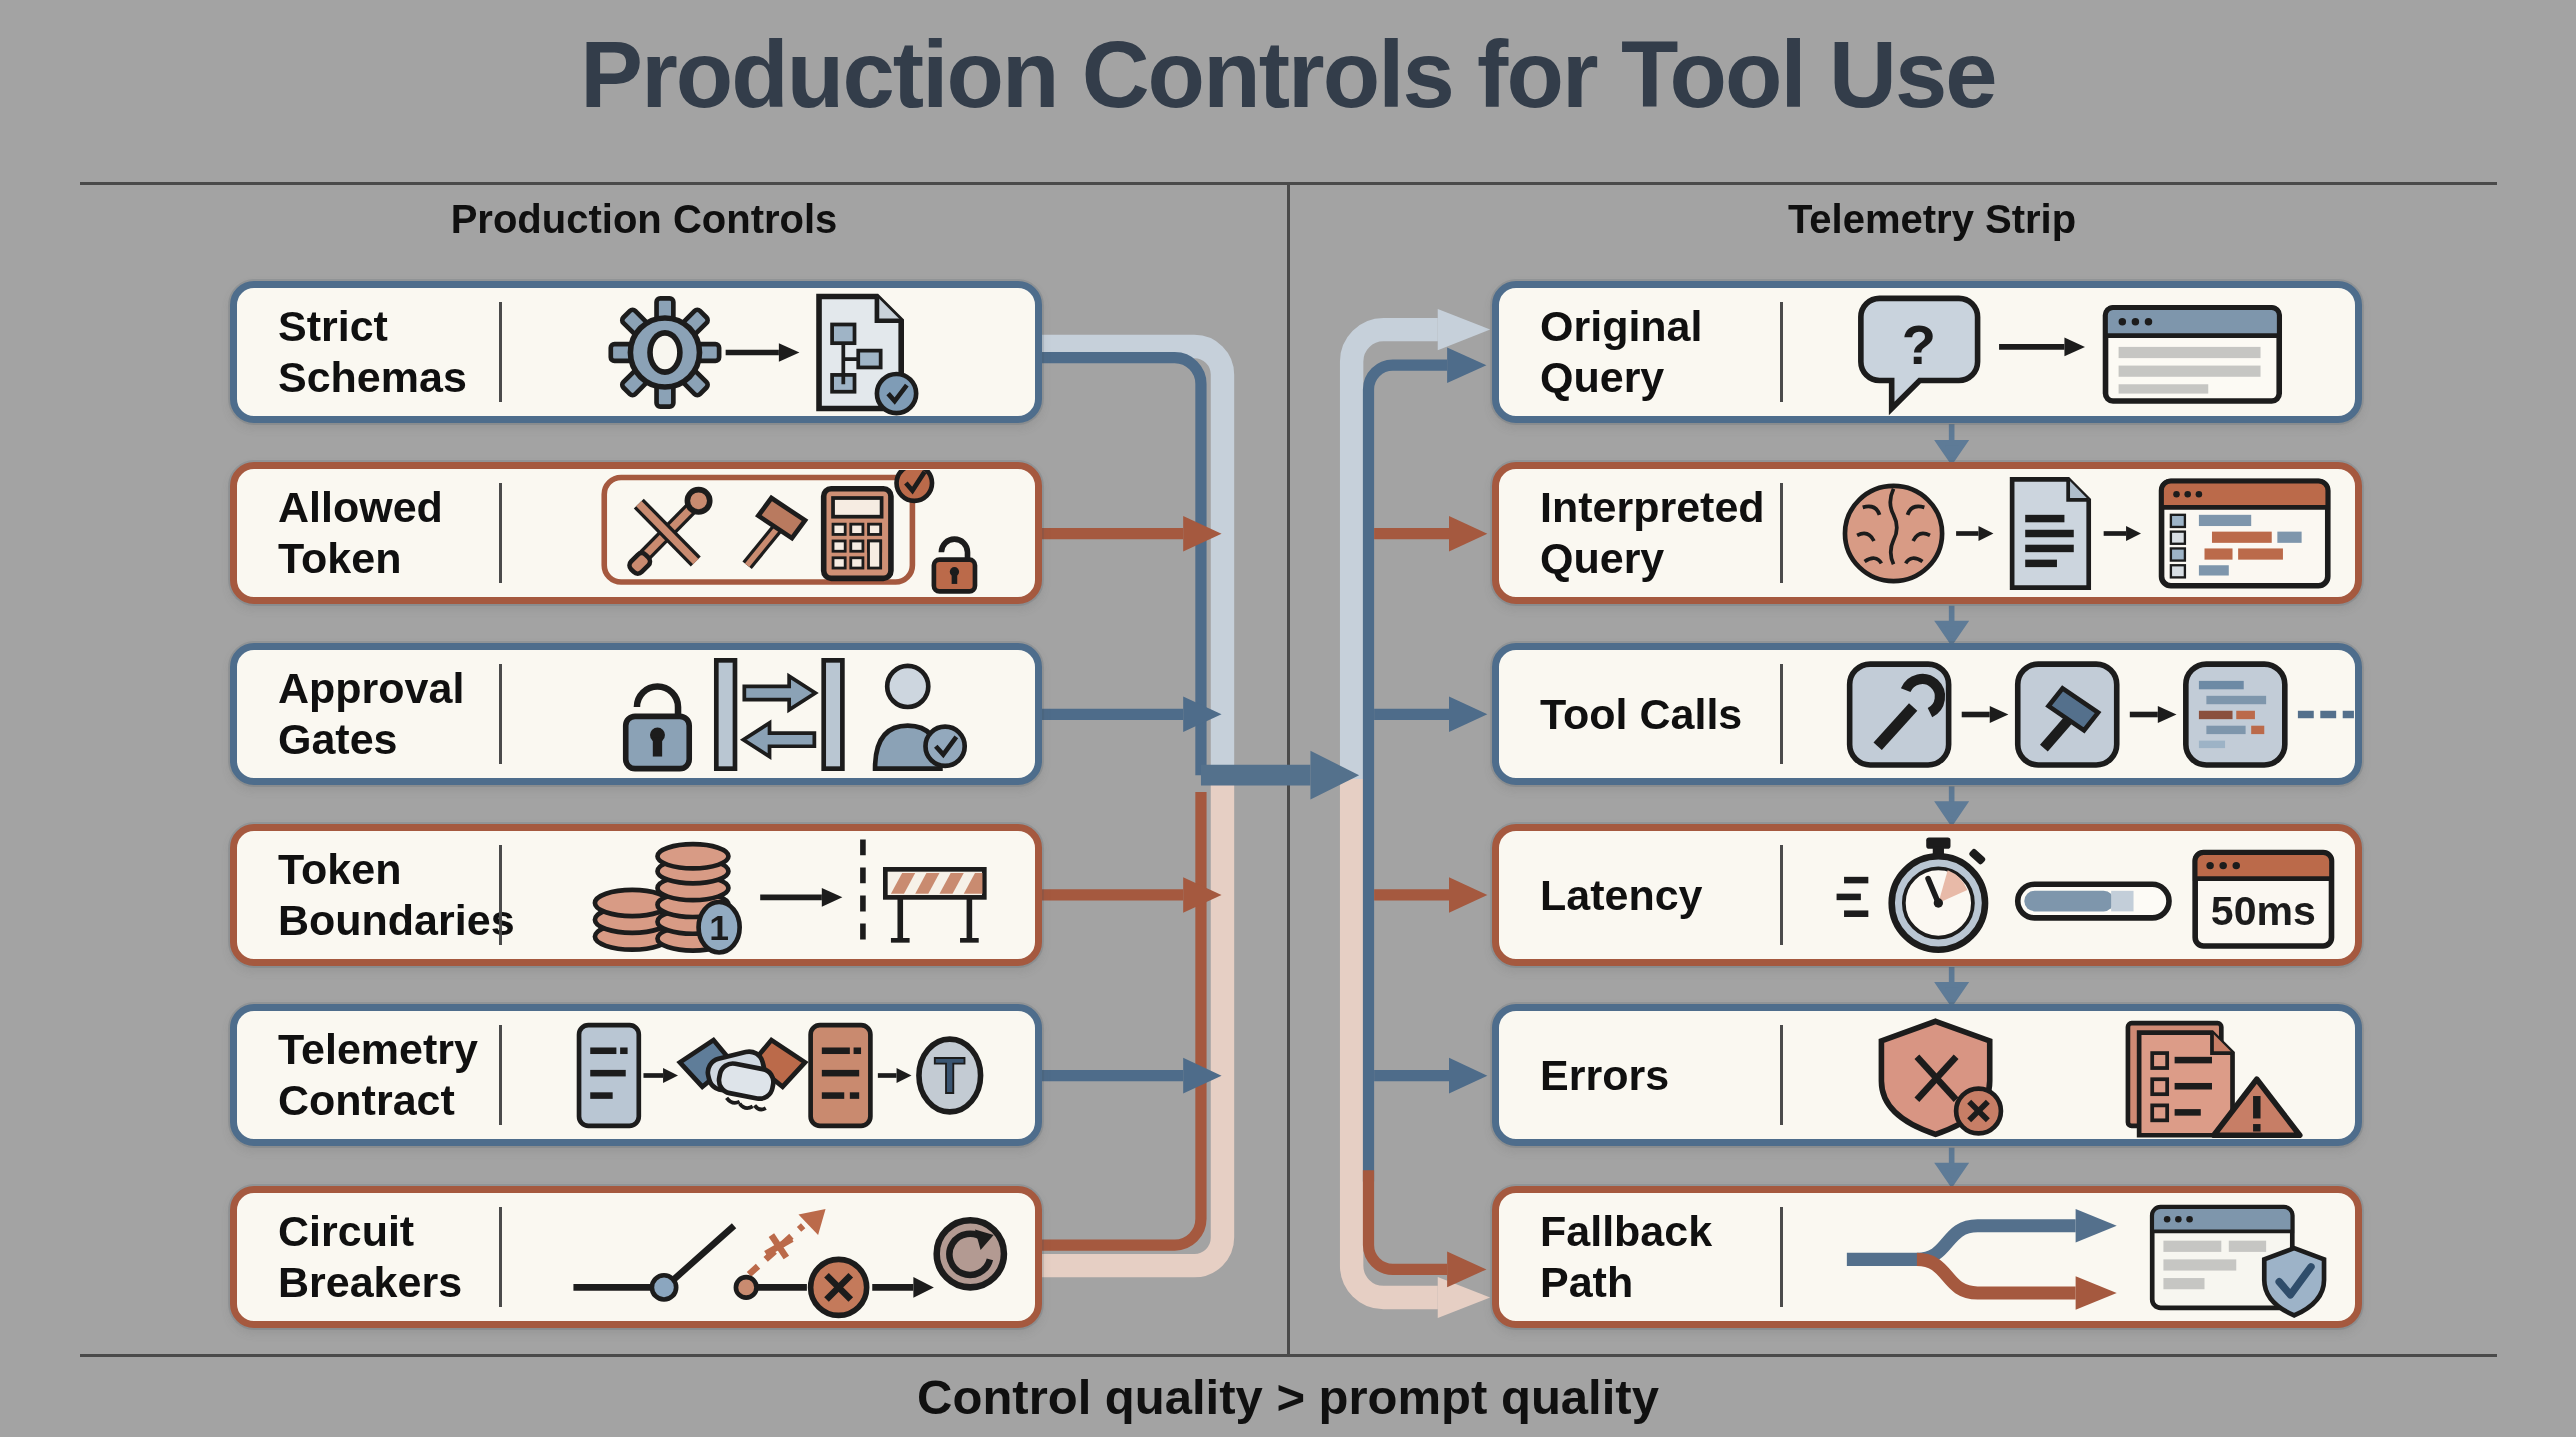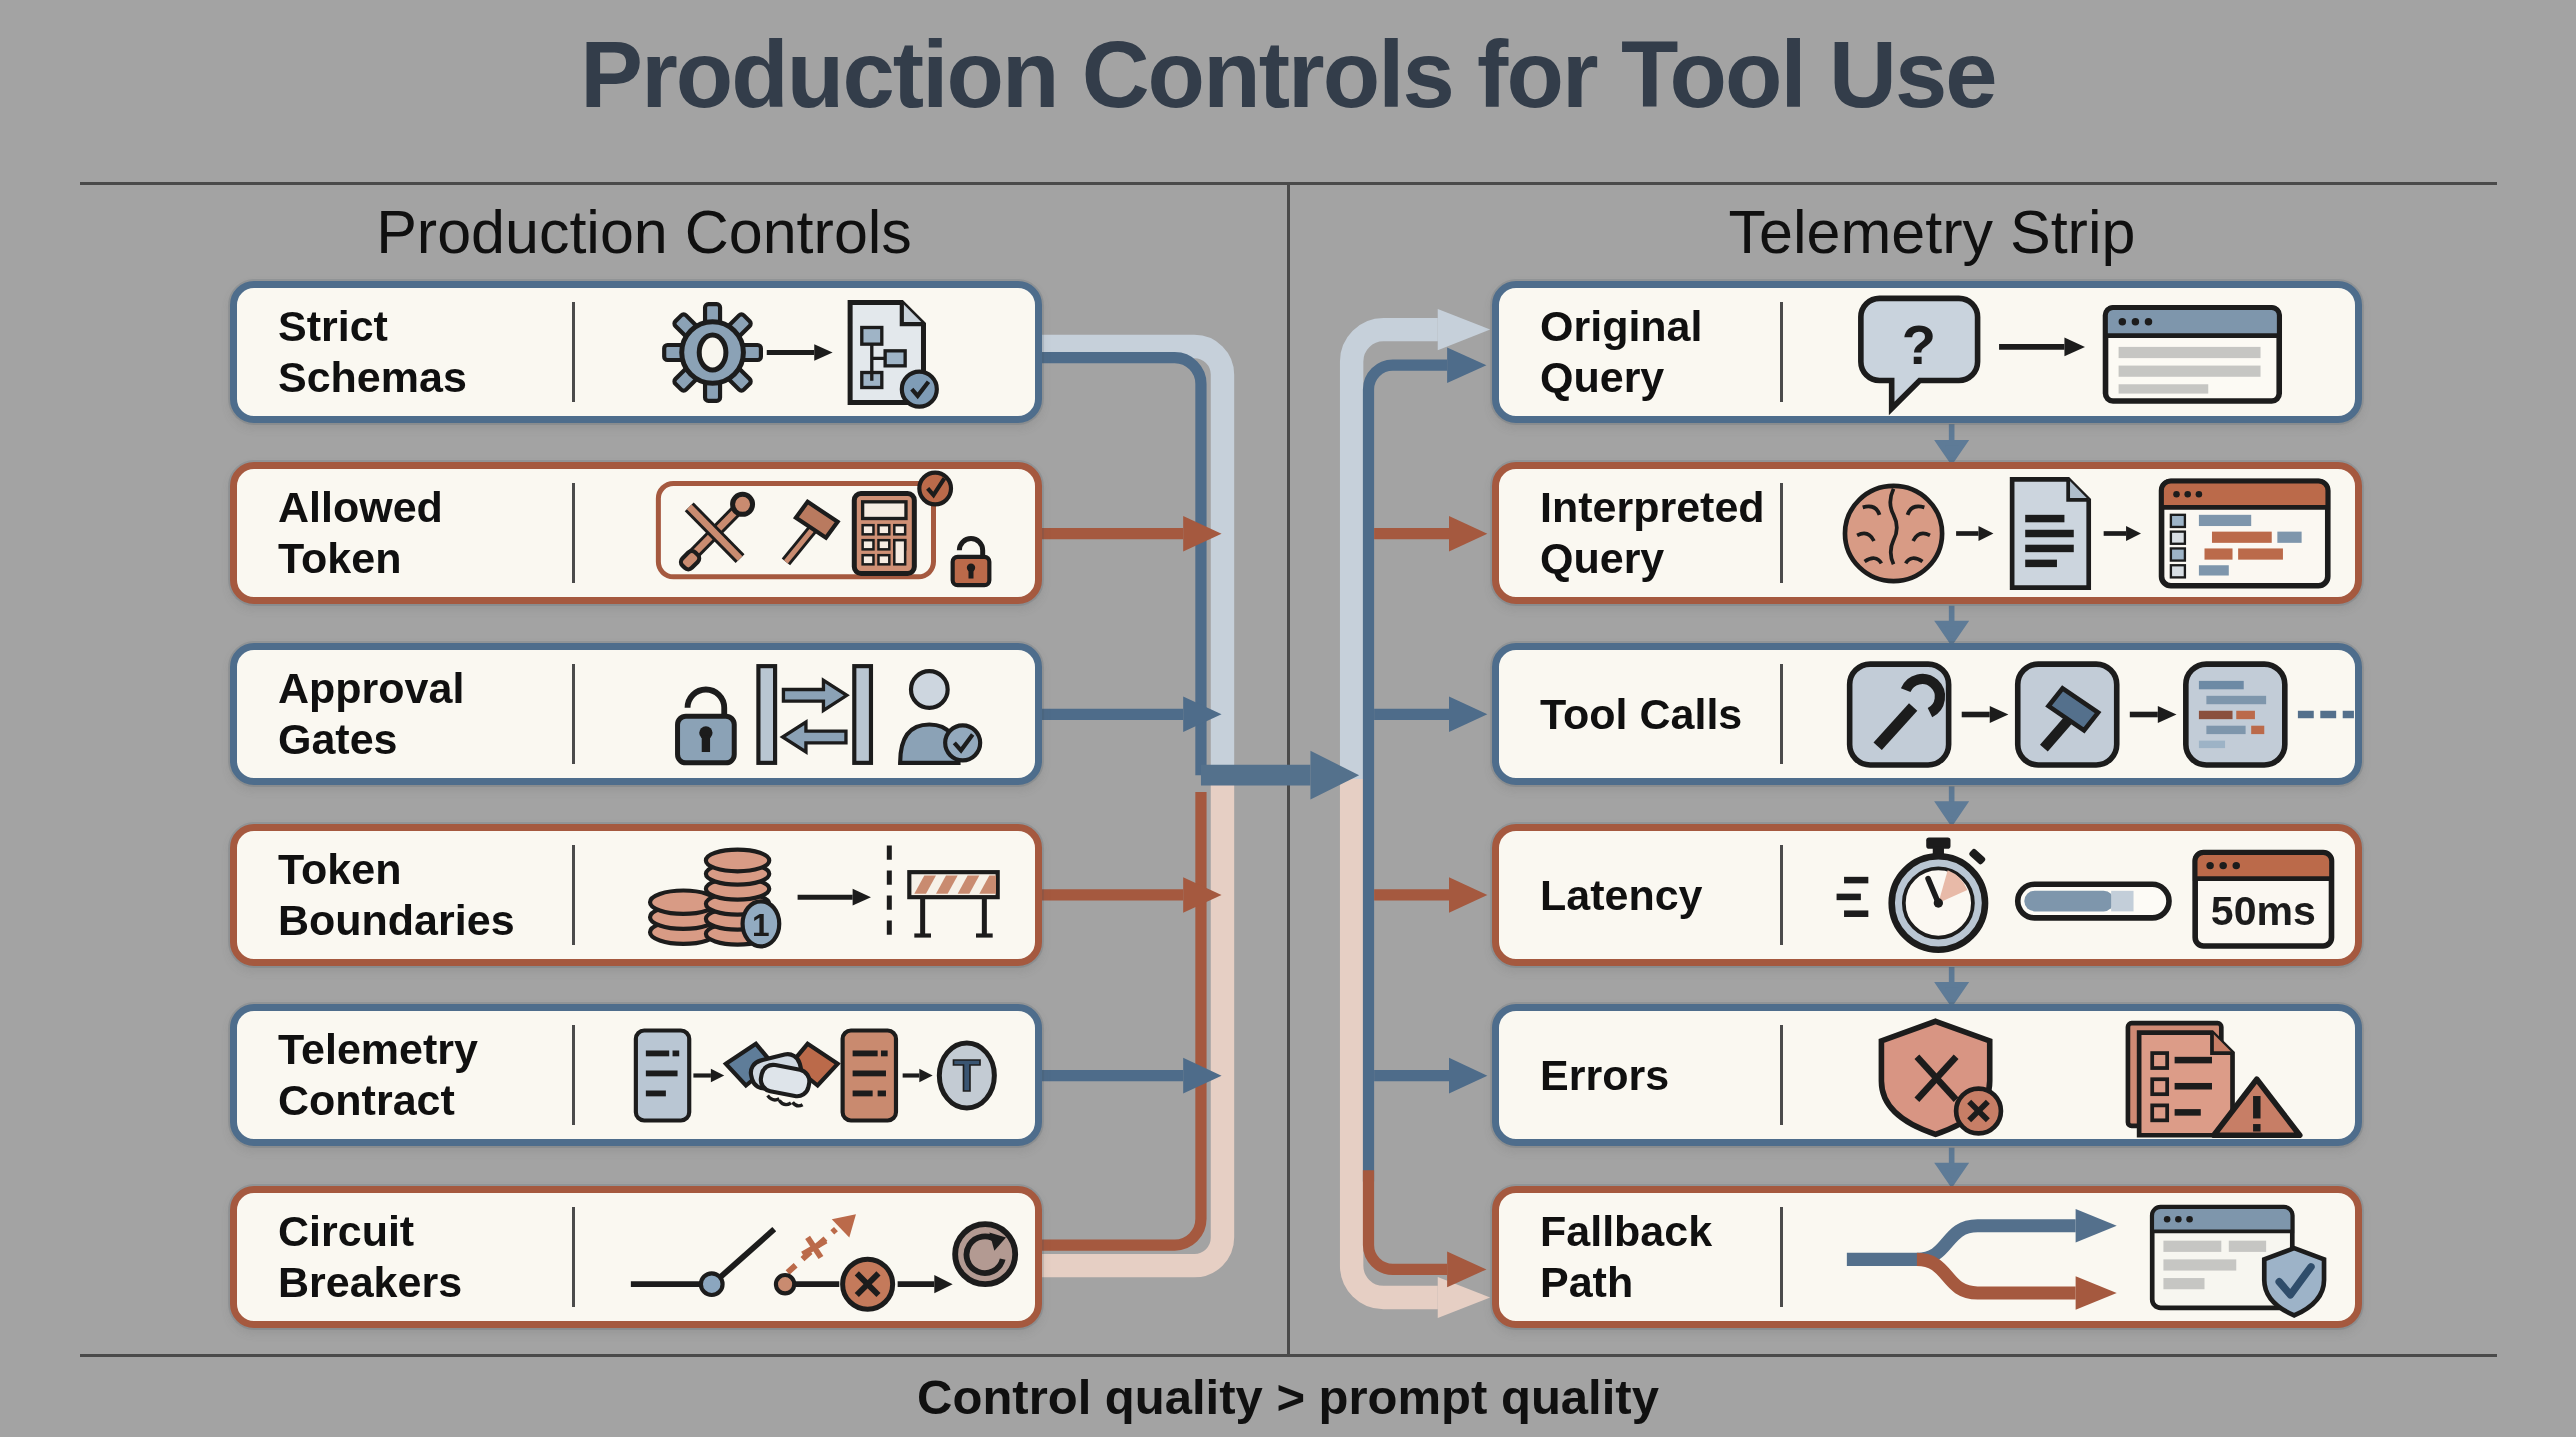--- a/index.html
+++ b/index.html
@@ -11,37 +11,37 @@
   .page-title{
     position:absolute;top:20.6px;left:0;width:100%;text-align:center;
     font-size:94px;font-weight:700;letter-spacing:-1.9px;color:#333d4a;
   }
   .rule{position:absolute;left:80px;width:2417px;height:2.8px;background:#4a4a4a;z-index:0;}
   .rule.top{top:182px;}
   .rule.bottom{top:1354px;}
   .v-divider{position:absolute;left:1287px;top:183px;width:2.8px;height:1171px;background:#4a4a4a;z-index:0;}
   .col-header{
     position:absolute;top:197px;width:1288px;text-align:center;
-    font-size:61px;font-weight:400;color:#101010;z-index:0;
+    font-size:40px;font-weight:700;color:#101010;z-index:0;
   }
   .col-header.left{left:0;}
   .col-header.right{left:1288px;}
   #connectors{position:absolute;left:0;top:0;z-index:1;pointer-events:none;}
   .box{
     position:absolute;height:142px;display:flex;align-items:stretch;
     background:#faf8f1;border:7.5px solid #4e6d8c;border-radius:24px;z-index:2;
     box-shadow:0 0 0 1.9px rgba(62,78,94,.16), 0 4.7px 9.4px rgba(90,90,90,.16);
   }
   .box.red{border-color:#a5593f;}
   .box .label{
     display:flex;flex-direction:column;justify-content:center;
     padding-left:41px;font-size:43px;font-weight:700;line-height:1.18;
     color:#101010;white-space:pre-line;
   }
-  .lbox .label{width:335px;}
+  .lbox .label{width:262px;}
   .rbox .label{width:281px;}
   .box .vdiv{width:2.8px;background:#4b4b4b;margin:14px 0;}
   .box .icons{flex:1;position:relative;display:flex;align-items:center;}
   .box .icons svg{width:100%;height:127px;display:block;}
   .footer{
     position:absolute;top:1369px;left:0;width:100%;text-align:center;
     font-size:49px;font-weight:700;color:#101010;
   }
   svg text{font-family:"Liberation Sans", sans-serif;}
 </style>

